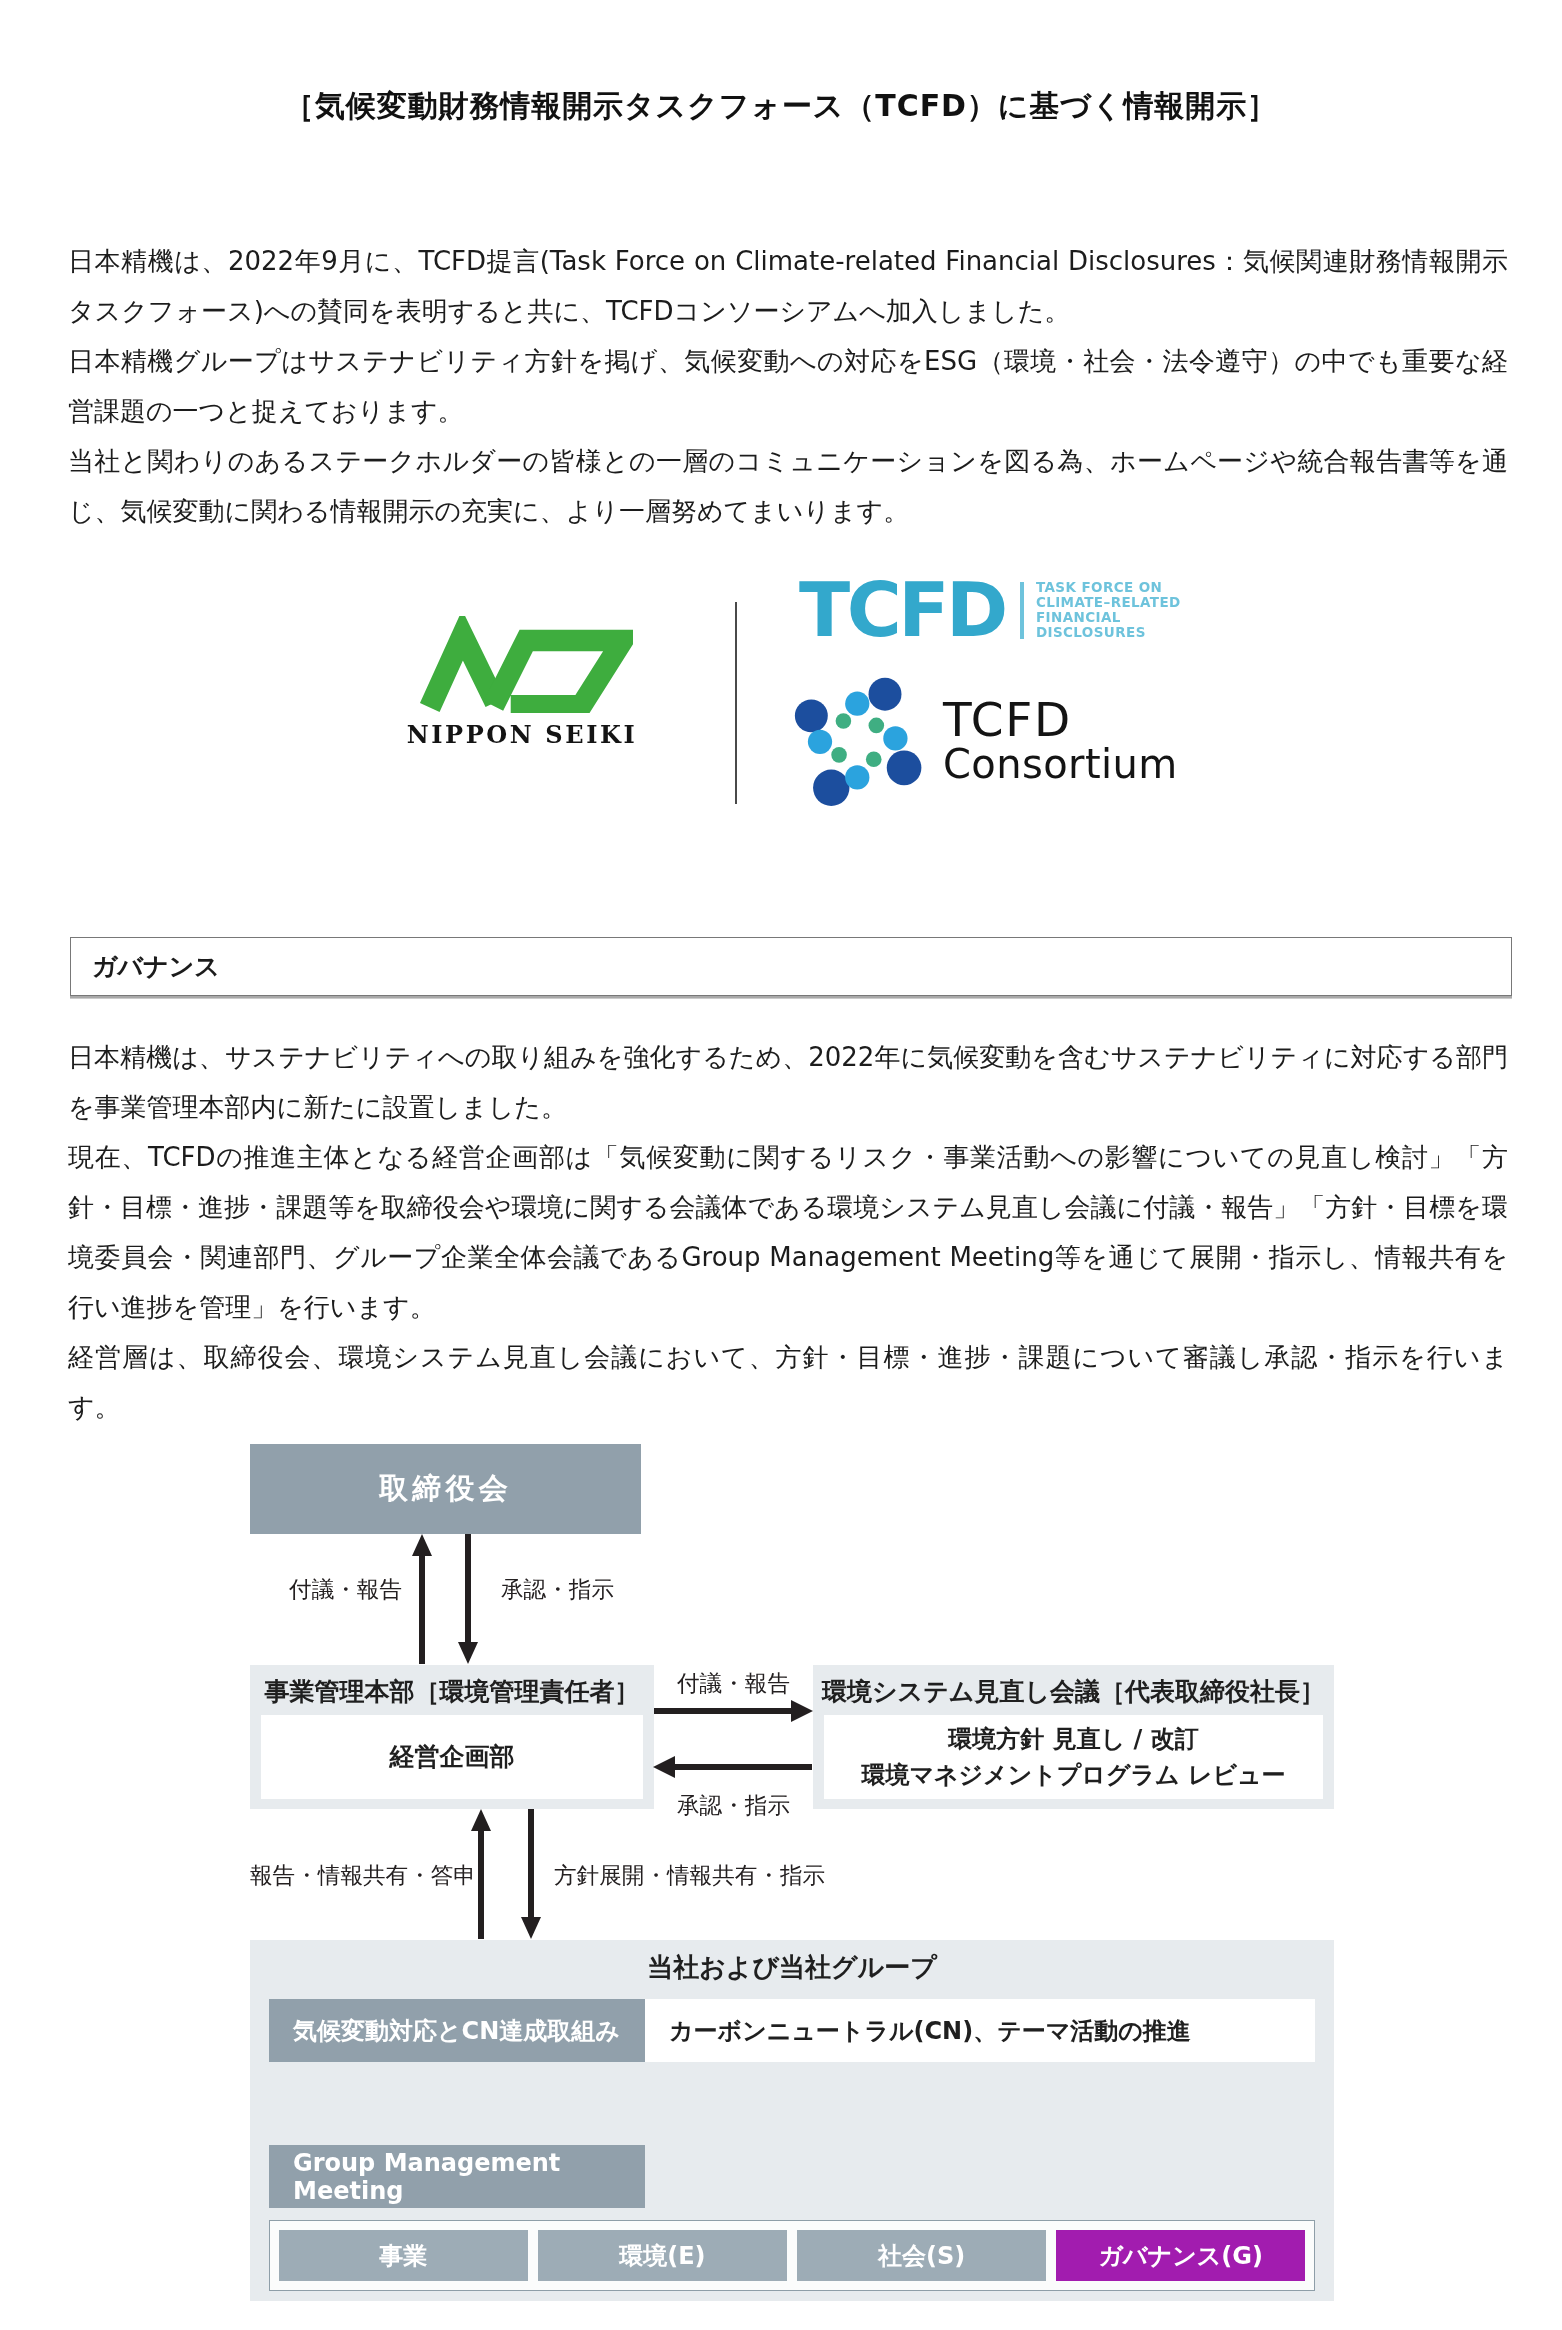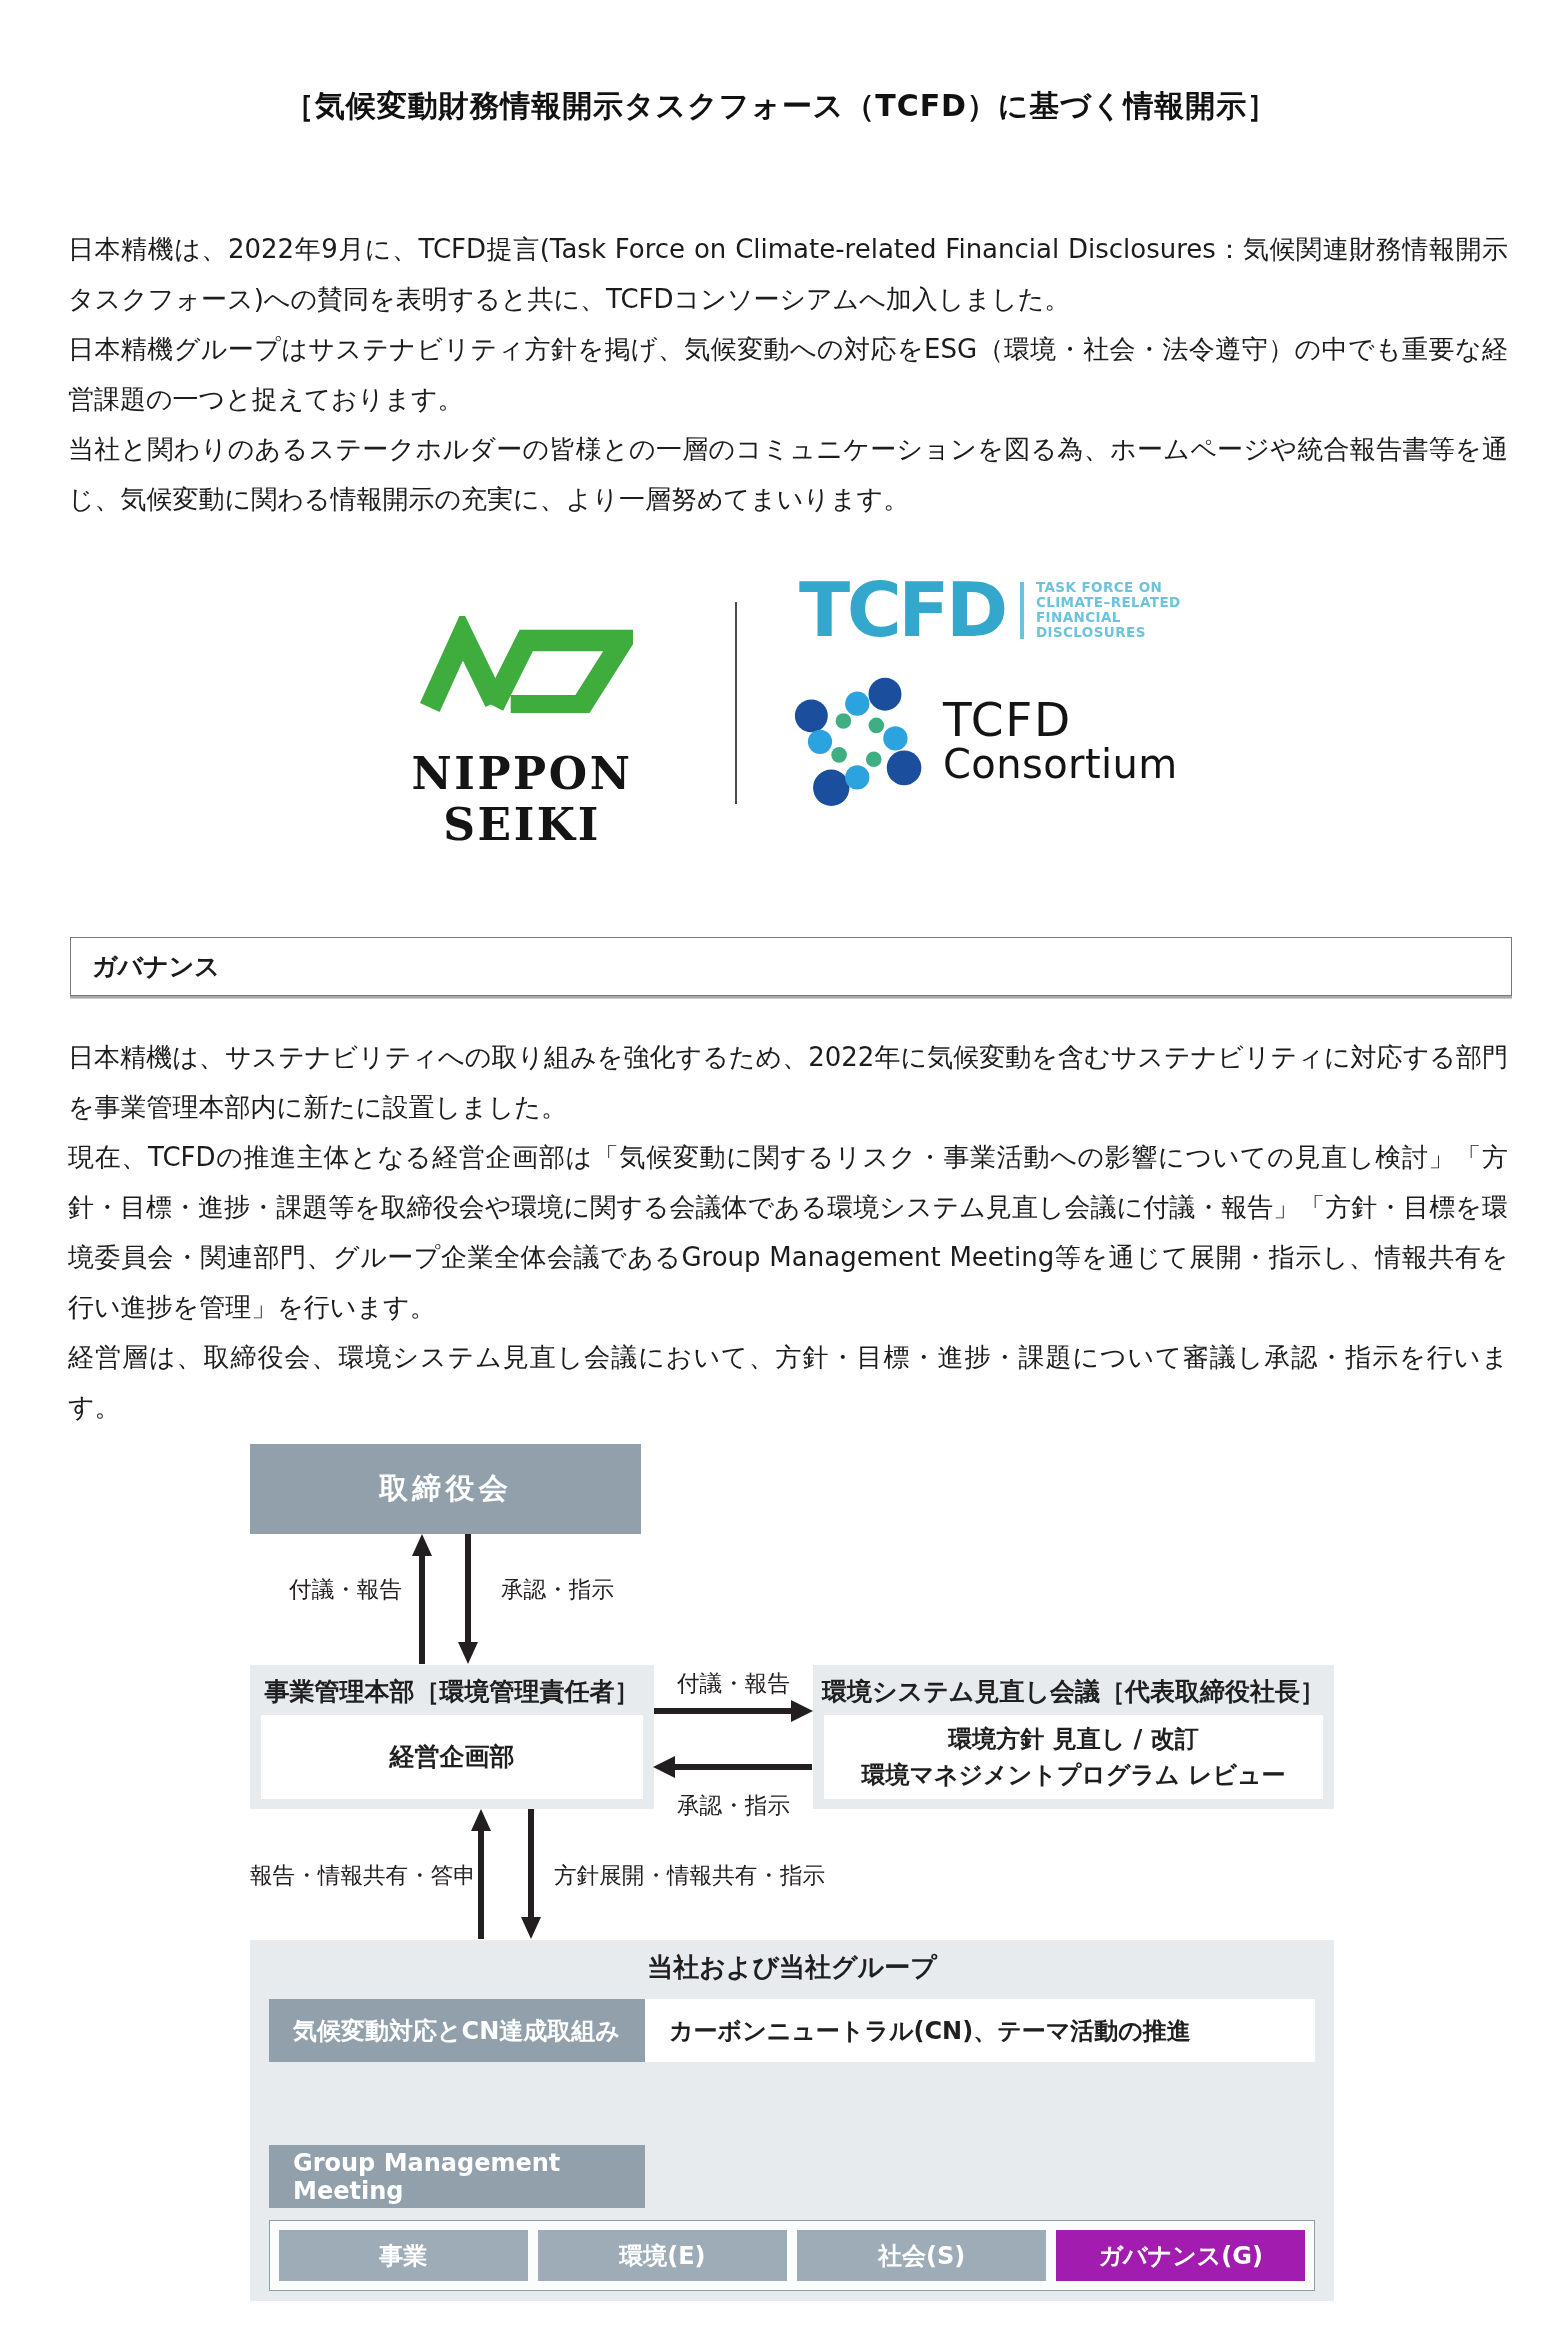--- a/index.html
+++ b/index.html
@@ -8,28 +8,28 @@
   .page { position:relative; width:1562px; height:2330px; background:#fff; overflow:hidden;border-radius:26px; }
 
   
   .doc-title { position:absolute; top:66px; left:0; width:100%; text-align:center;
     font-size:30px; font-weight:700; letter-spacing:0.9px; color:#111; }
 
   
   .textblock { position:absolute; left:68px; width:1440px; }
   .textblock p { margin:0; font-size:26px; line-height:50px; text-align:justify;
     font-weight:500; color:#1c1c1c; }
-  .intro-block { top:224px; }
+  .intro-block { top:236px; }
   .gov-block { top:1032px; }
 
   
   .ns-mark { position:absolute; left:416px; top:616px; }
-  .ns-name { position:absolute; left:361px; top:748px; width:322px; text-align:center;
+  .ns-name { position:absolute; left:361px; top:720px; width:322px; text-align:center;
     font-family:"DejaVu Serif","Liberation Serif",serif; font-weight:700;
-    font-size:44px; letter-spacing:2.6px; color:#141414; }
+    font-size:24px; letter-spacing:2.6px; color:#141414; }
   .logo-divider { position:absolute; left:735px; top:602px; width:1.7px; height:202px; background:#4a4a4a; }
 
   .tcfd-logo { position:absolute; left:799px; top:578px; display:flex; align-items:center; }
   .tcfd-acronym { font-size:75px; line-height:64px; font-weight:700; letter-spacing:-3.5px; }
   .tcfd-bar { width:3.5px; height:57px; margin:0 12px 0 15.7px; }
   .tcfd-tagline { display:flex; flex-direction:column; }
   .tcfd-tagline span { font-size:13.5px; line-height:15px; font-weight:600; letter-spacing:0.4px; }
 
   .consortium-logo { position:absolute; left:794px; top:675px; display:flex; align-items:center; }
   .consortium-text { margin-left:19px; color:#141414; }

